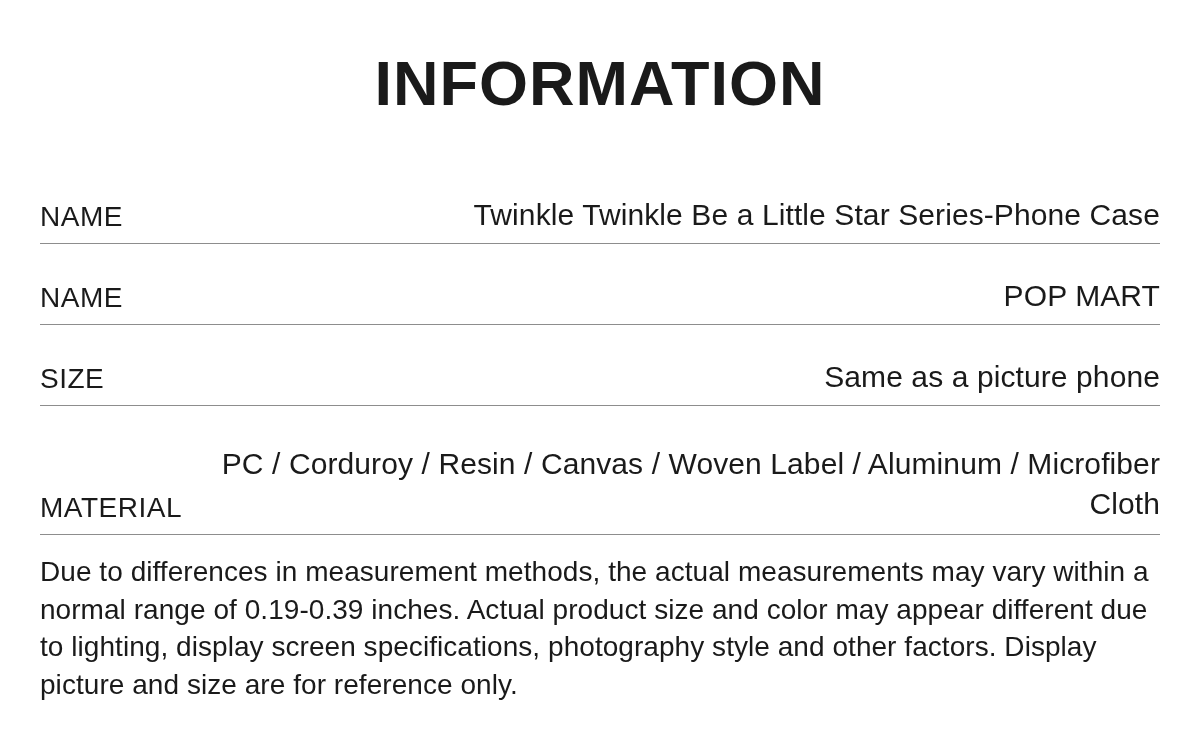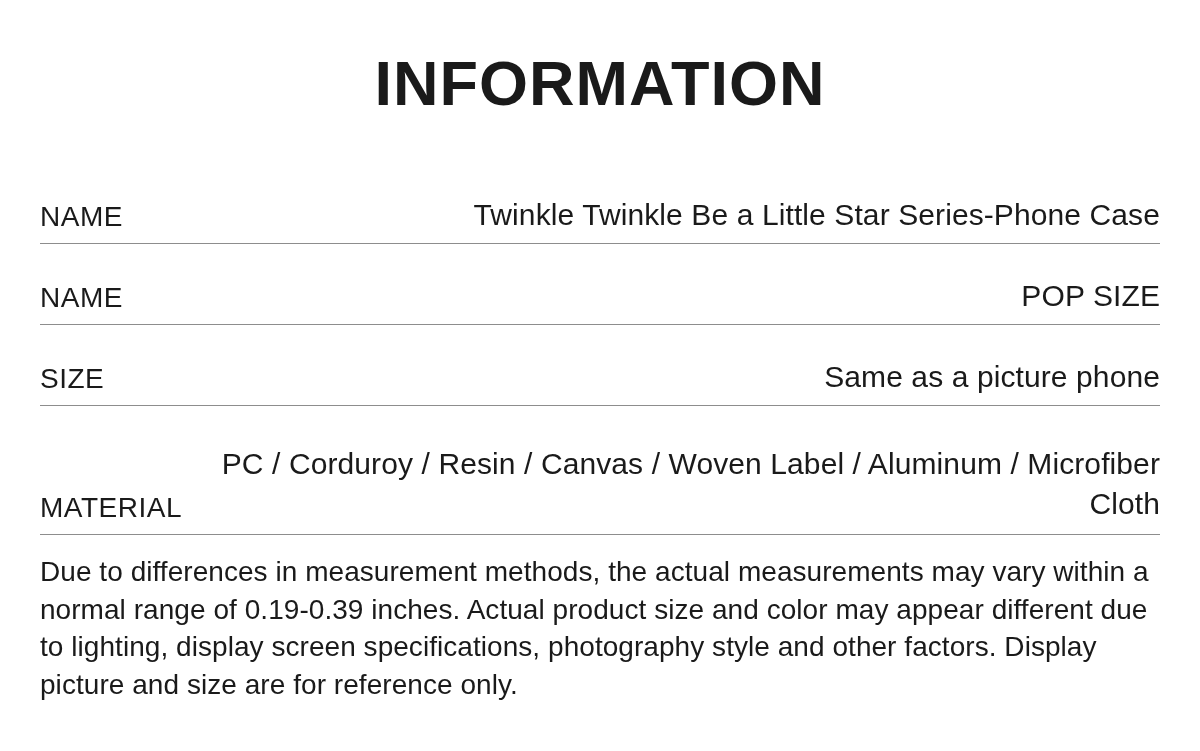--- a/index.html
+++ b/index.html
@@ -85,21 +85,21 @@
 
   <div class="table">
 
     <div class="row">
       <div class="label">NAME</div>
       <div class="value">Twinkle Twinkle Be a Little Star Series-Phone Case</div>
     </div>
 
     <div class="row">
       <div class="label">NAME</div>
-      <div class="value">POP SIZE</div>
+      <div class="value">POP MART</div>
     </div>
 
     <div class="row">
       <div class="label">SIZE</div>
       <div class="value">Same as a picture phone</div>
     </div>
 
     <div class="row material">
       <div class="label">MATERIAL</div>
       <div class="value">PC / Corduroy / Resin / Canvas / Woven Label / Aluminum / Microfiber Cloth</div>

